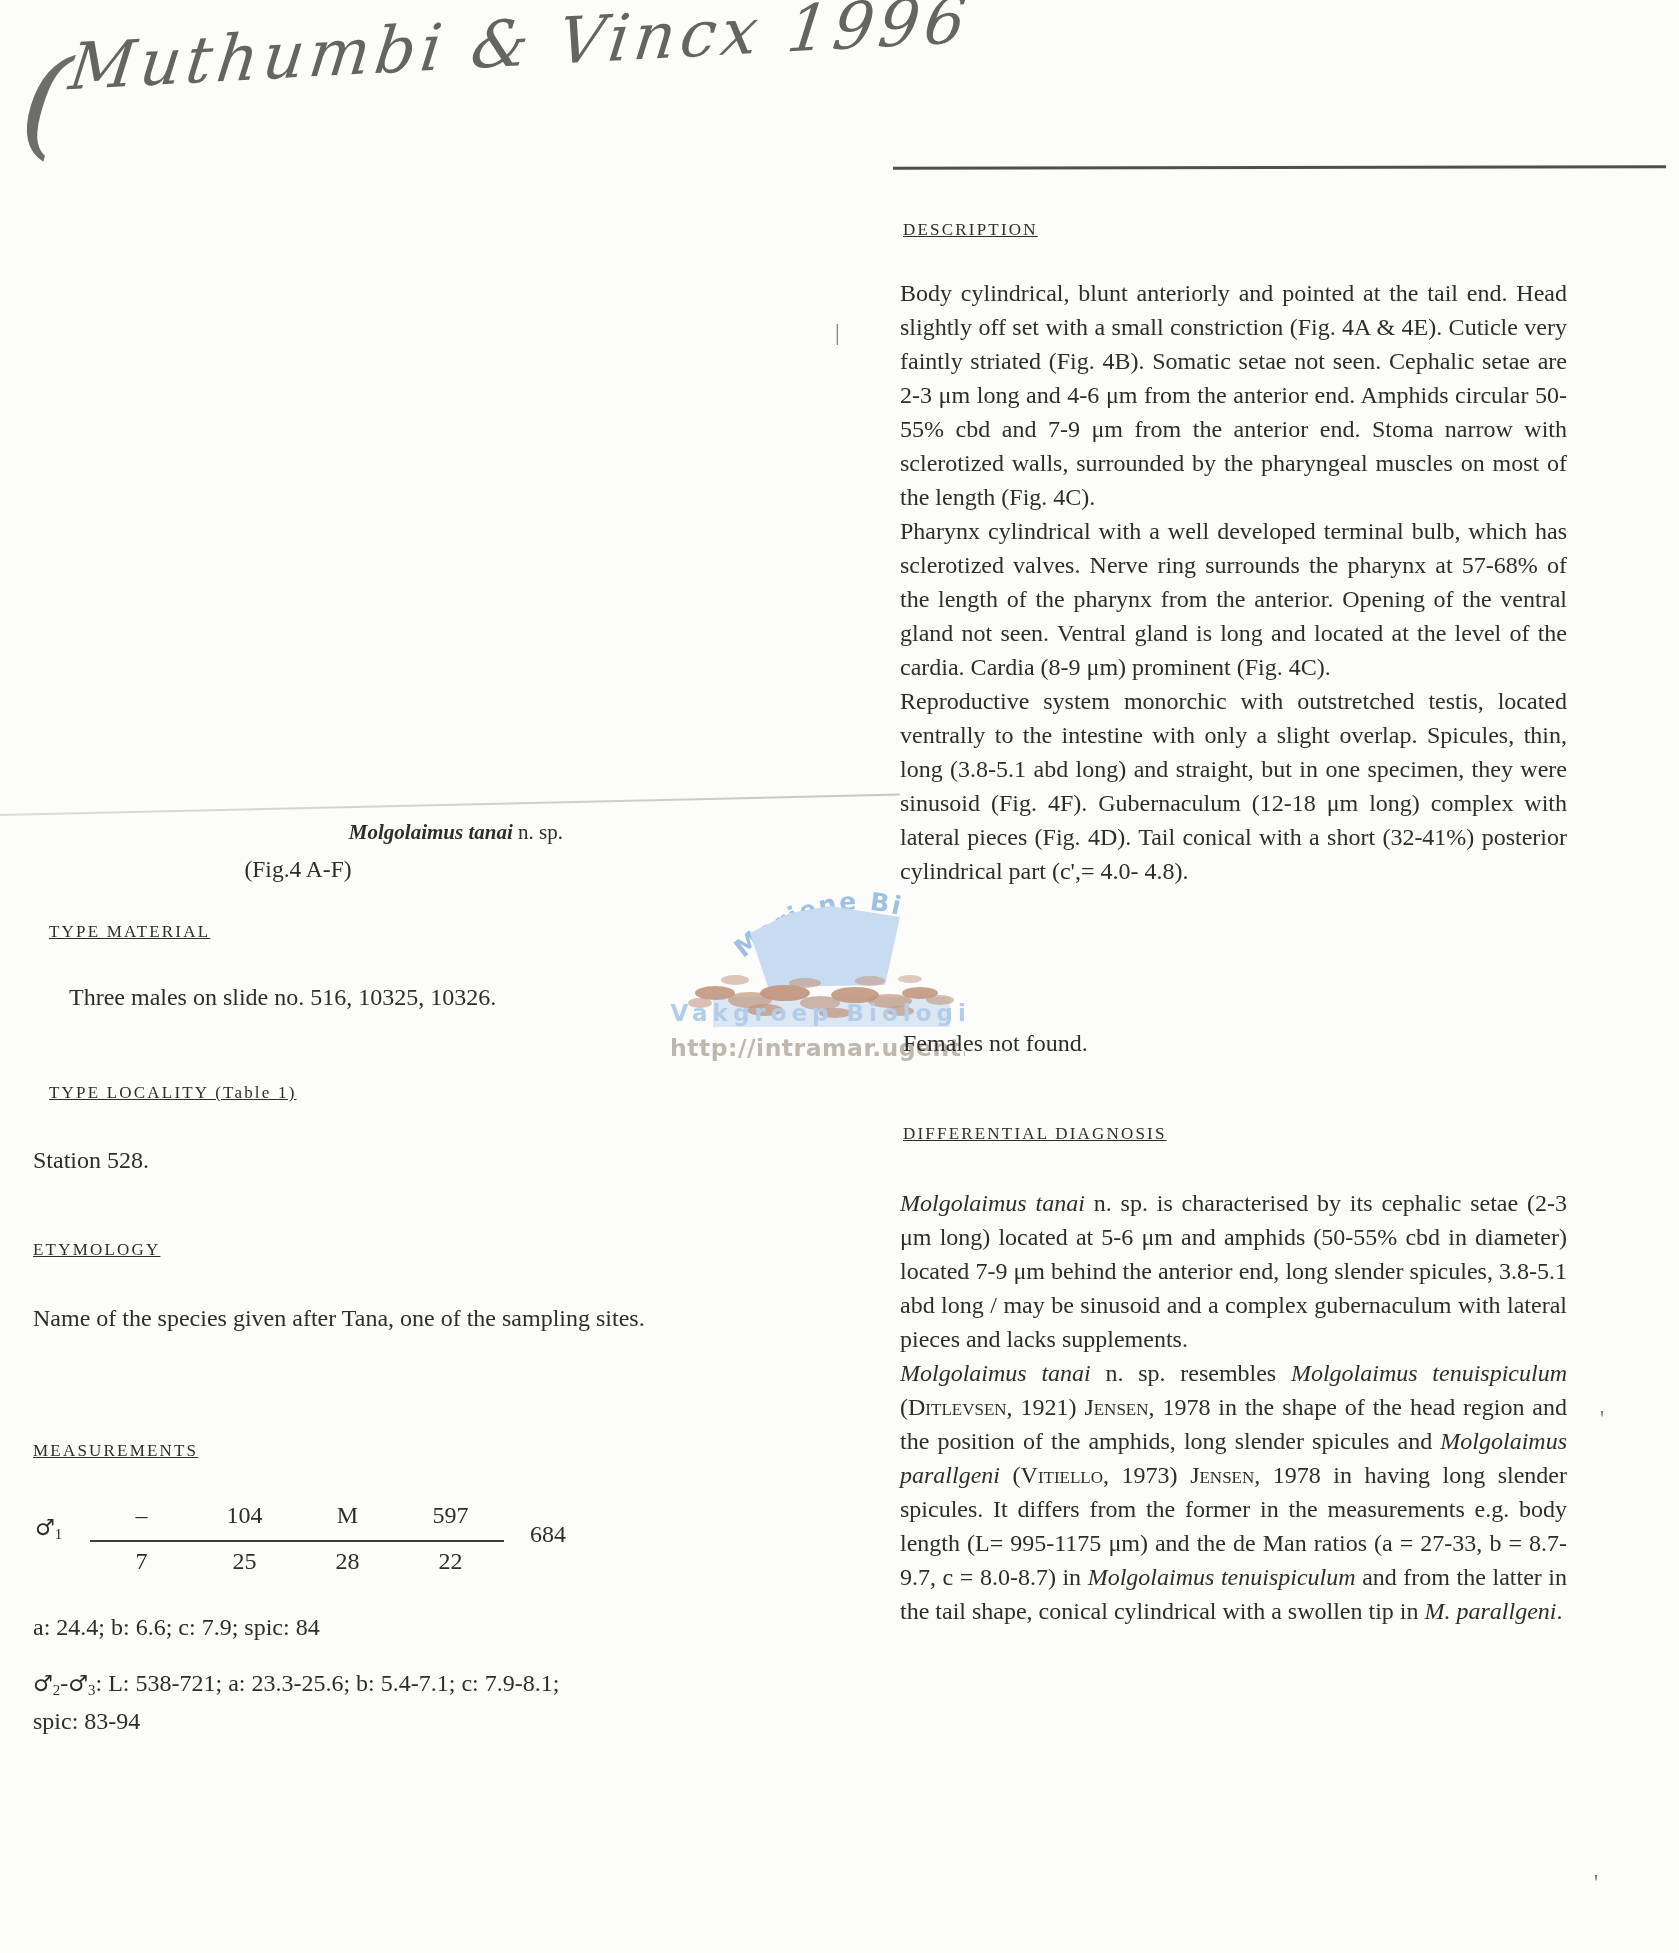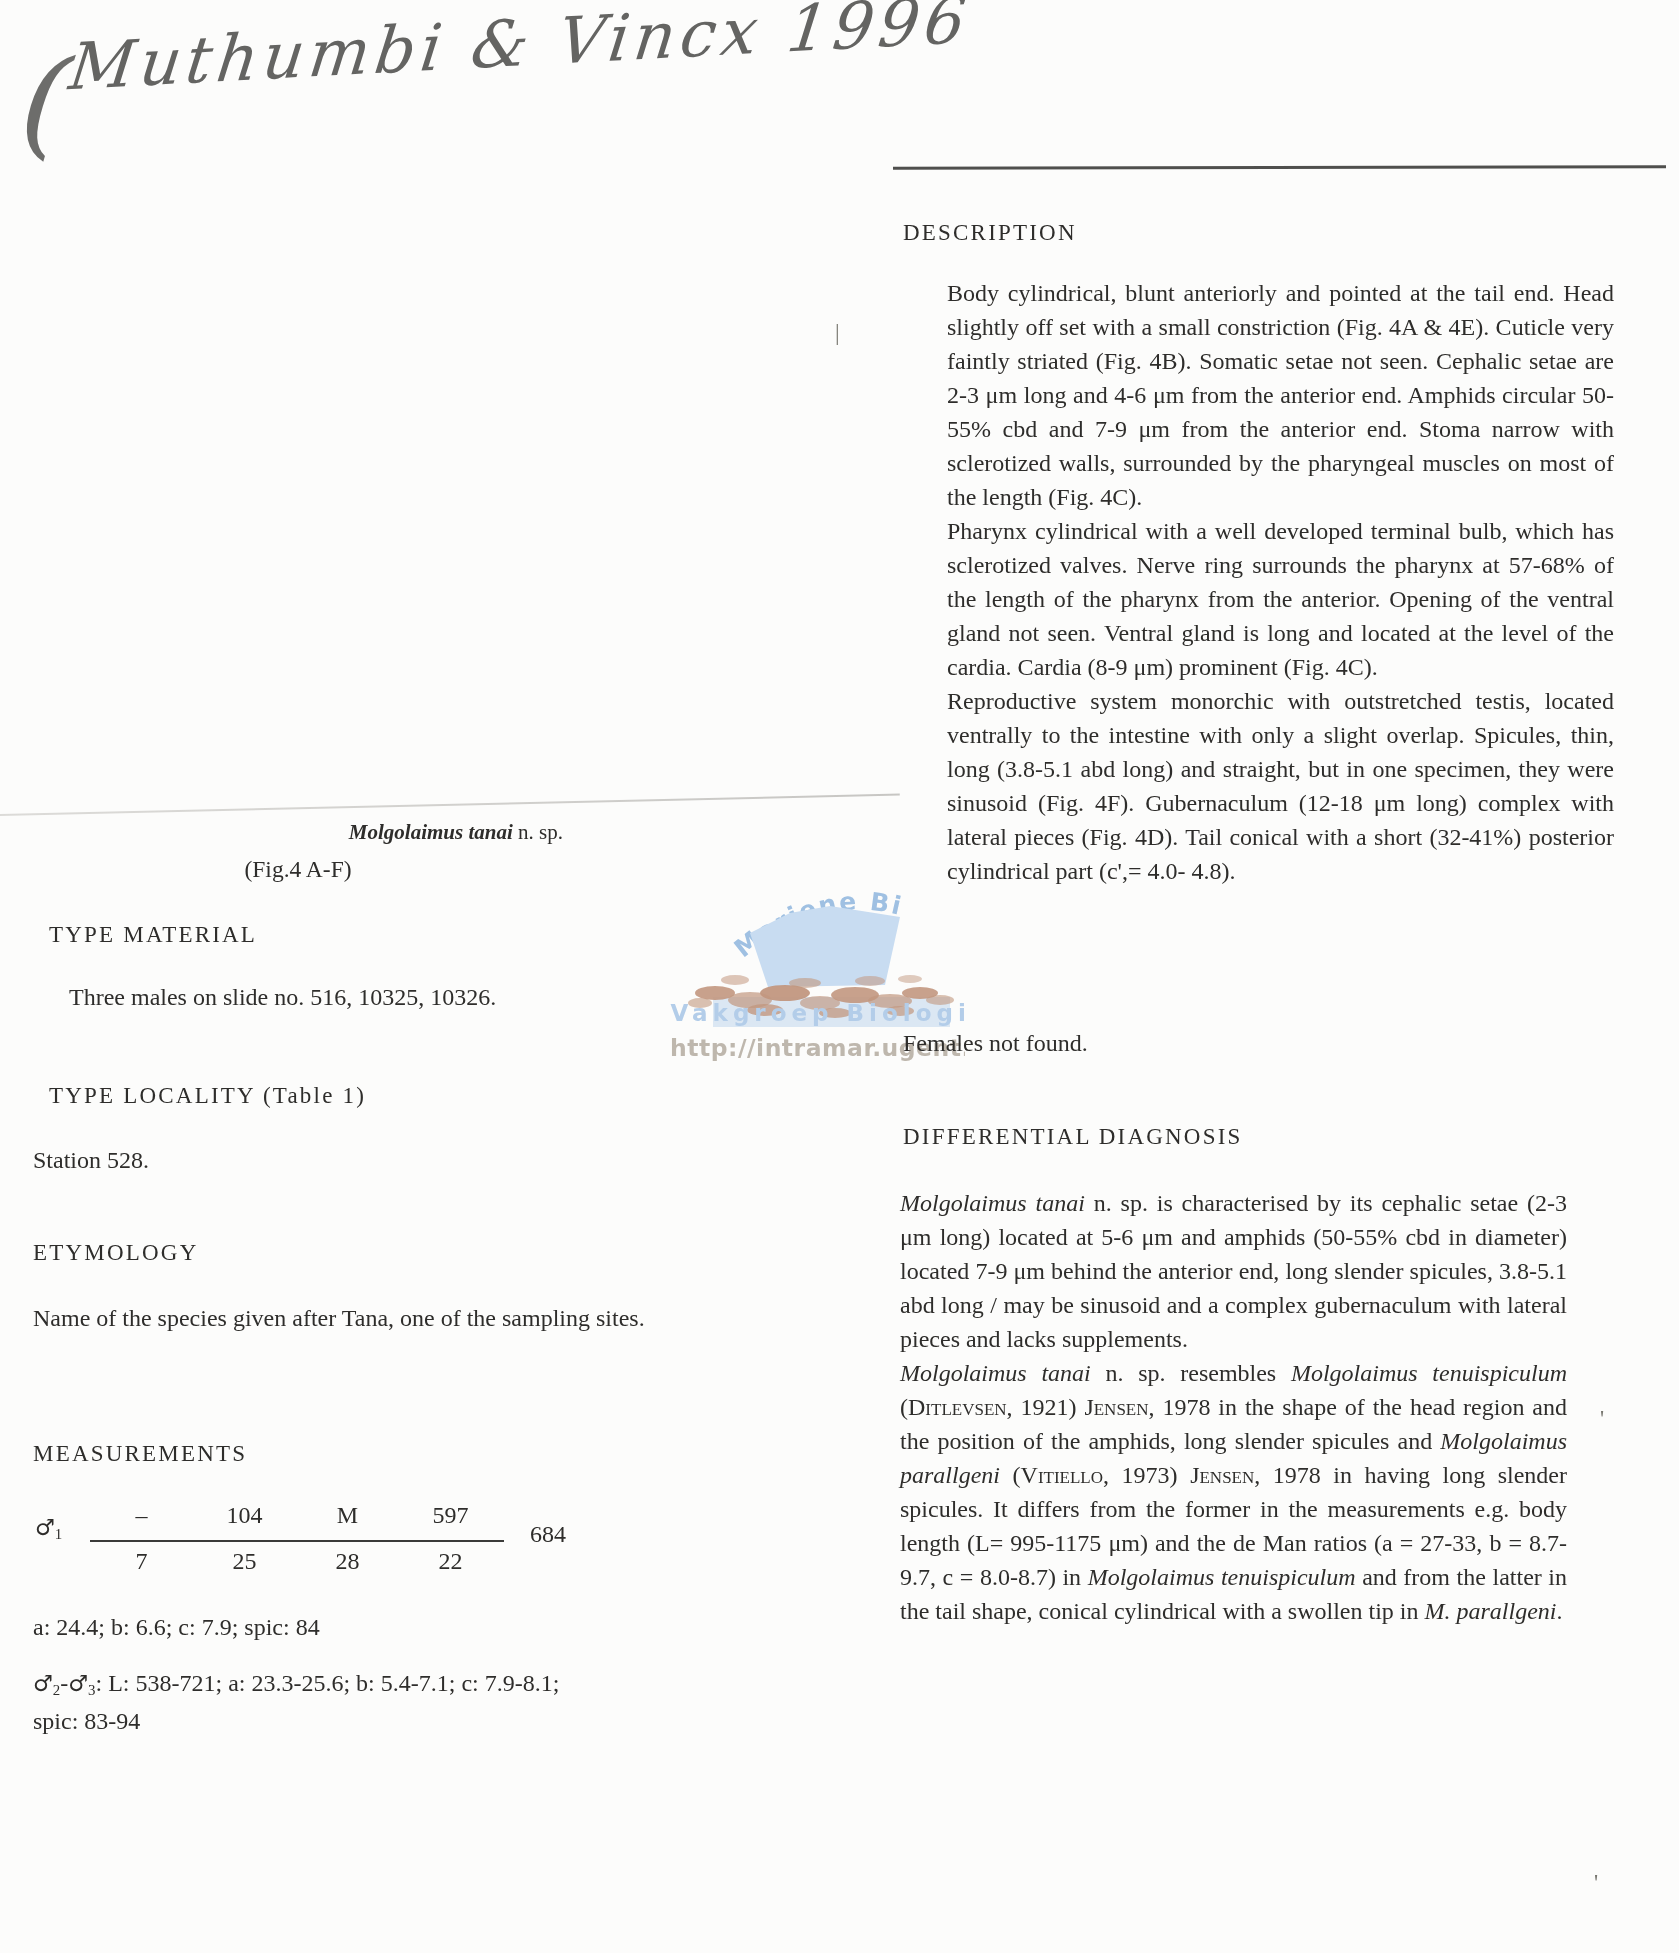--- a/index.html
+++ b/index.html
@@ -27,21 +27,21 @@
   .scan-line-left {
     left:0; top:814px; width:900px; height:2px;
     background:linear-gradient(to right,#dcdbd8,#c7c6c3);
     transform:rotate(-1.3deg); transform-origin:left center;
   }
   .rule-right { left:893px; top:166px; width:773px; height:2.5px; background:#4f4f4d; transform:rotate(-0.12deg); }
   .artifact { color:#77766f; font-size:23px; z-index:3; }
 
   
   .layer { z-index:2; }
-  .heading { font-size:23px; letter-spacing:2.2px; color:#34343            2; white-space:nowrap; }
+  .heading { font-size:17px; letter-spacing:2.2px; color:#34343            2; white-space:nowrap;text-decoration:underline; }
   .body-text { font-size:24px; line-height:34px; text-align:justify; }
   .body-text p { margin:0; }
   .lcol { left:33px; width:667px; }
   .rcol { left:900px; width:667px; }
   .rind { left:903px; }
 
   .title-line { left:33px; top:820px; width:530px; text-align:right; font-size:21px; white-space:nowrap; }
   .title-it { font-weight:bold; font-style:italic; }
   .fig-line { left:33px; top:856px; width:530px; text-align:center; font-size:23.5px; }
 
@@ -139,21 +139,21 @@
     </div>
     <span class="frac-total">684</span>
   </div>
 
   <div class="abs layer body-text lcol" style="top:1610px; text-align:left;">a: 24.4; b: 6.6; c: 7.9; spic: 84</div>
   <div class="abs layer body-text lcol" style="top:1666px; text-align:left;"><span class="male">♂</span><span class="sb">2</span><span>-</span><span class="male">♂</span><span class="sb">3</span><span>: L: 538-721; a: 23.3-25.6; b: 5.4-7.1; c: 7.9-8.1;</span></div>
   <div class="abs layer body-text lcol" style="top:1704px; text-align:left;">spic: 83-94</div>
 
   <div class="abs layer heading rind" style="top:220px;">DESCRIPTION</div>
 
-  <div class="abs layer body-text rcol" style="top:276px;margin-left:47px;">
+  <div class="abs layer body-text rcol" style="top:276px;">
     <p>Body cylindrical, blunt anteriorly and pointed at the tail end. Head slightly off set with a small constriction (Fig. 4A &amp; 4E). Cuticle very faintly striated (Fig. 4B). Somatic setae not seen. Cephalic setae are 2-3 μm long and 4-6 μm from the anterior end. Amphids circular 50-55% cbd and 7-9 μm from the anterior end. Stoma narrow with sclerotized walls, surrounded by the pharyngeal muscles on most of the length (Fig. 4C).</p>
     <p>Pharynx cylindrical with a well developed terminal bulb, which has sclerotized valves. Nerve ring surrounds the pharynx at 57-68% of the length of the pharynx from the anterior. Opening of the ventral gland not seen. Ventral gland is long and located at the level of the cardia. Cardia (8-9 μm) prominent (Fig. 4C).</p>
     <p>Reproductive system monorchic with outstretched testis, located ventrally to the intestine with only a slight overlap. Spicules, thin, long (3.8-5.1 abd long) and straight, but in one specimen, they were sinusoid (Fig. 4F). Gubernaculum (12-18 μm long) complex with lateral pieces (Fig. 4D). Tail conical with a short (32-41%) posterior cylindrical part (c',= 4.0- 4.8).</p>
   </div>
 
   <div class="abs layer body-text rind" style="top:1026px; text-align:left;">Females not found.</div>
 
   <div class="abs layer heading rind" style="top:1124px;">DIFFERENTIAL DIAGNOSIS</div>
 
   <div class="abs layer body-text rcol" style="top:1186px;">

